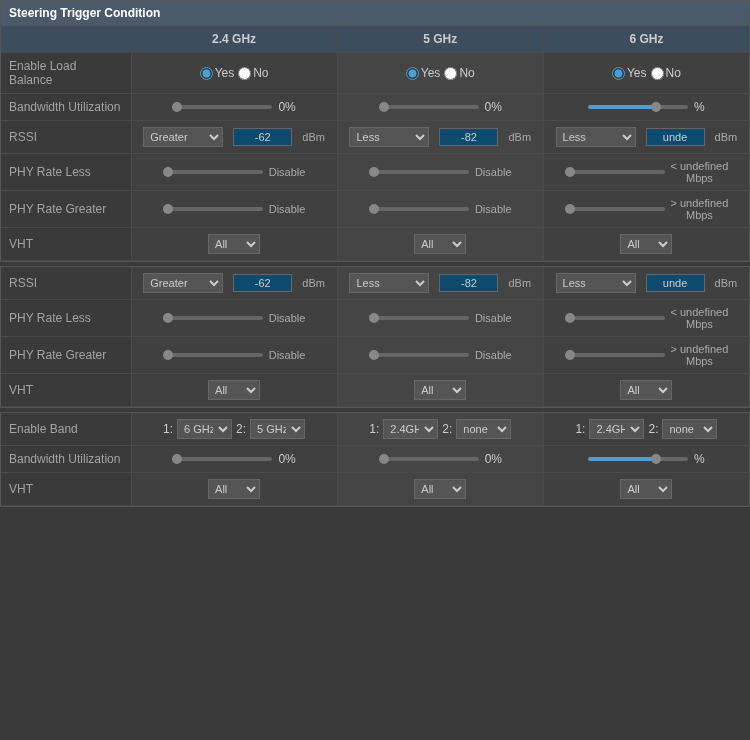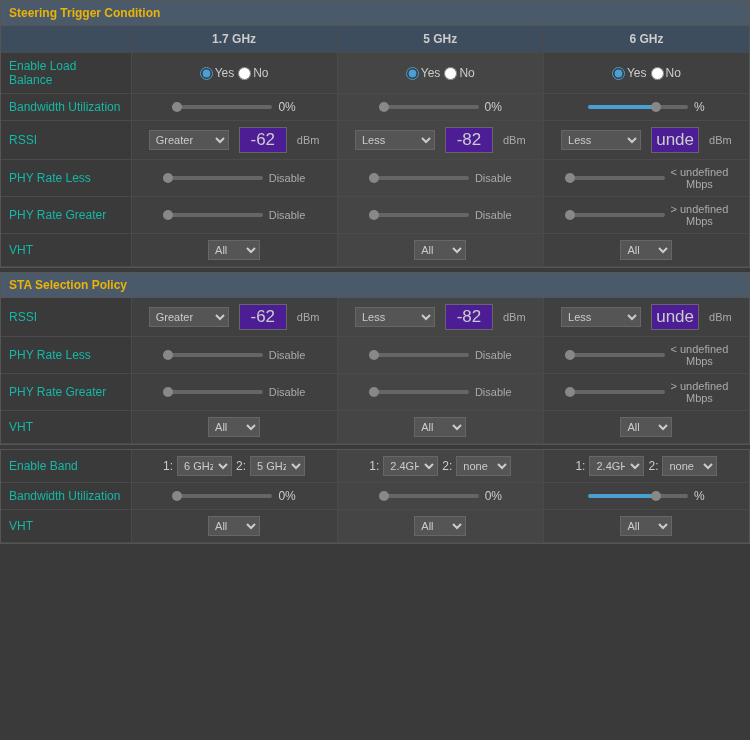--- a/index.html
+++ b/index.html
@@ -11,21 +11,21 @@
       width: 750px;
     }
 
     .section {
       border: 1px solid #555;
       margin-bottom: 4px;
     }
 
     .section-header {
       background: #4a5a6a;
-      color: #eab308;
+      color: #ffffff;
       font-weight: bold;
       font-size: 12px;
       padding: 5px 8px;
       border-bottom: 1px solid #555;
     }
 
     .grid-table {
       width: 100%;
       border-collapse: collapse;
     }
@@ -48,21 +48,21 @@
       background: #3d4d5d;
       text-align: center;
       color: #ccc;
       font-weight: bold;
       padding: 6px 8px;
     }
 
     .label-col {
       width: 130px;
       background: #3a3a3a;
-      color: #14b8a6;
+      color: #a3a3a3;
     }
 
     .data-col {
       background: #404040;
       text-align: center;
     }
 
     .data-col-alt {
       background: #454545;
       text-align: center;
@@ -136,26 +136,26 @@
     }
 
     .rssi-group {
       display: flex;
       align-items: center;
       gap: 10px;
       justify-content: center;
     }
 
     .rssi-val {
-      background: #4c1d95;
+      background: #0c4a6e;
       border: 1px solid #666;
       color: #ccc;
-      width: 48px;
+      width: 59px;
       text-align: center;
-      font-size: 17px;
+      font-size: 11px;
       padding: 2px;
     }
 
     .unit-label {
       color: #aaa;
       font-size: 11px;
     }
 
     .undefined-text {
       color: #aaa;
@@ -190,21 +190,21 @@
 
 <div class="section">
   <div class="section-header">
     <span>Steering Trigger Condition</span>
   </div>
   <table class="grid-table">
 
     <tbody>
         <tr class="header-row">
       <td class="label-col"></td>
-      <td>1.7 GHz</td>
+      <td>2.4 GHz</td>
       <td>5 GHz</td>
       <td>6 GHz</td>
     </tr>
 
     <tr>
       <td class="label-col">Enable Load Balance</td>
       <td class="data-col">
         <div class="radio-group">
           <label><input type="radio" name="lb24" value="yes" checked="" style=""> Yes</label>
           <label><input type="radio" name="lb24" value="no" style=""> No</label>
@@ -337,23 +337,20 @@
         <select class="select-medium">
           <option>All</option>
         </select>
       </td>
     </tr>
   </tbody>
     </table>
 </div>
 
 <div class="section">
-  <div class="section-header">
-    <span>STA Selection Policy</span>
-  </div>
   <table class="grid-table">
 
     <tbody>
         <tr>
       <td class="label-col">RSSI</td>
       <td class="data-col">
         <div class="rssi-group">
           <select class="select-narrow">
             <option>Greater</option><option>Less</option>
           </select>

